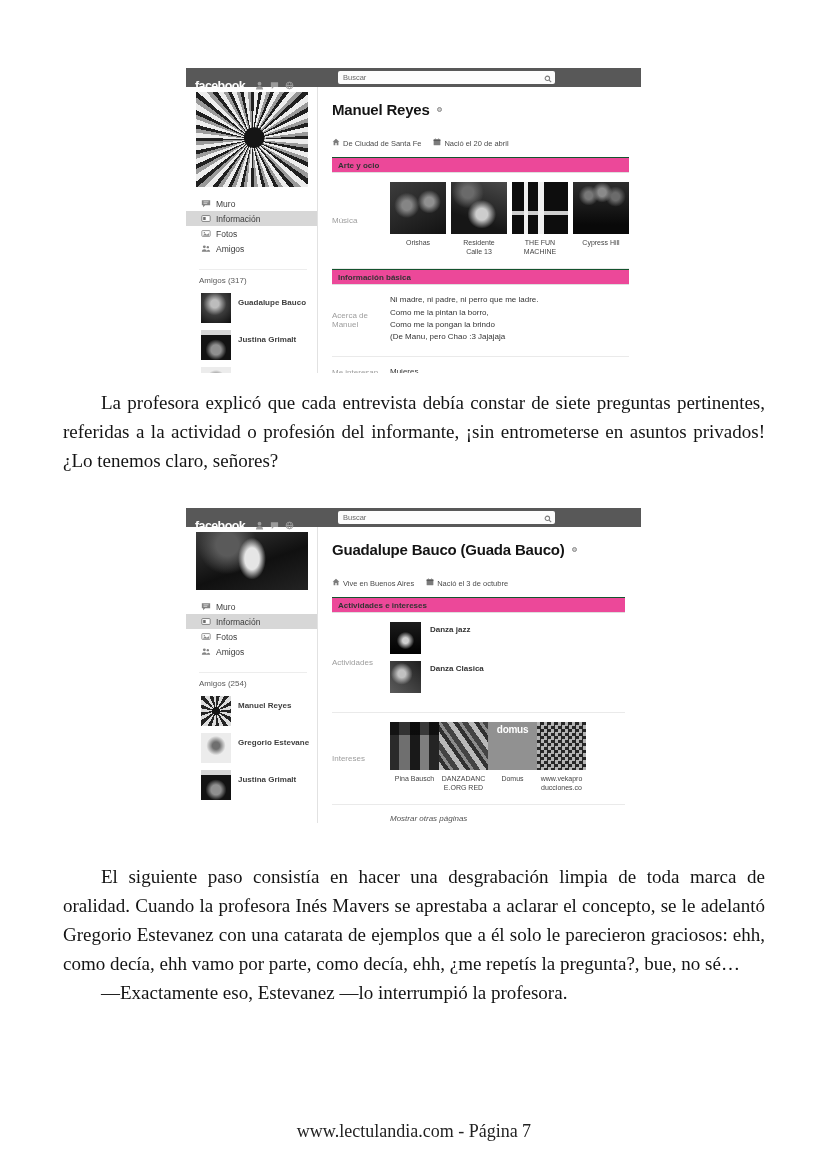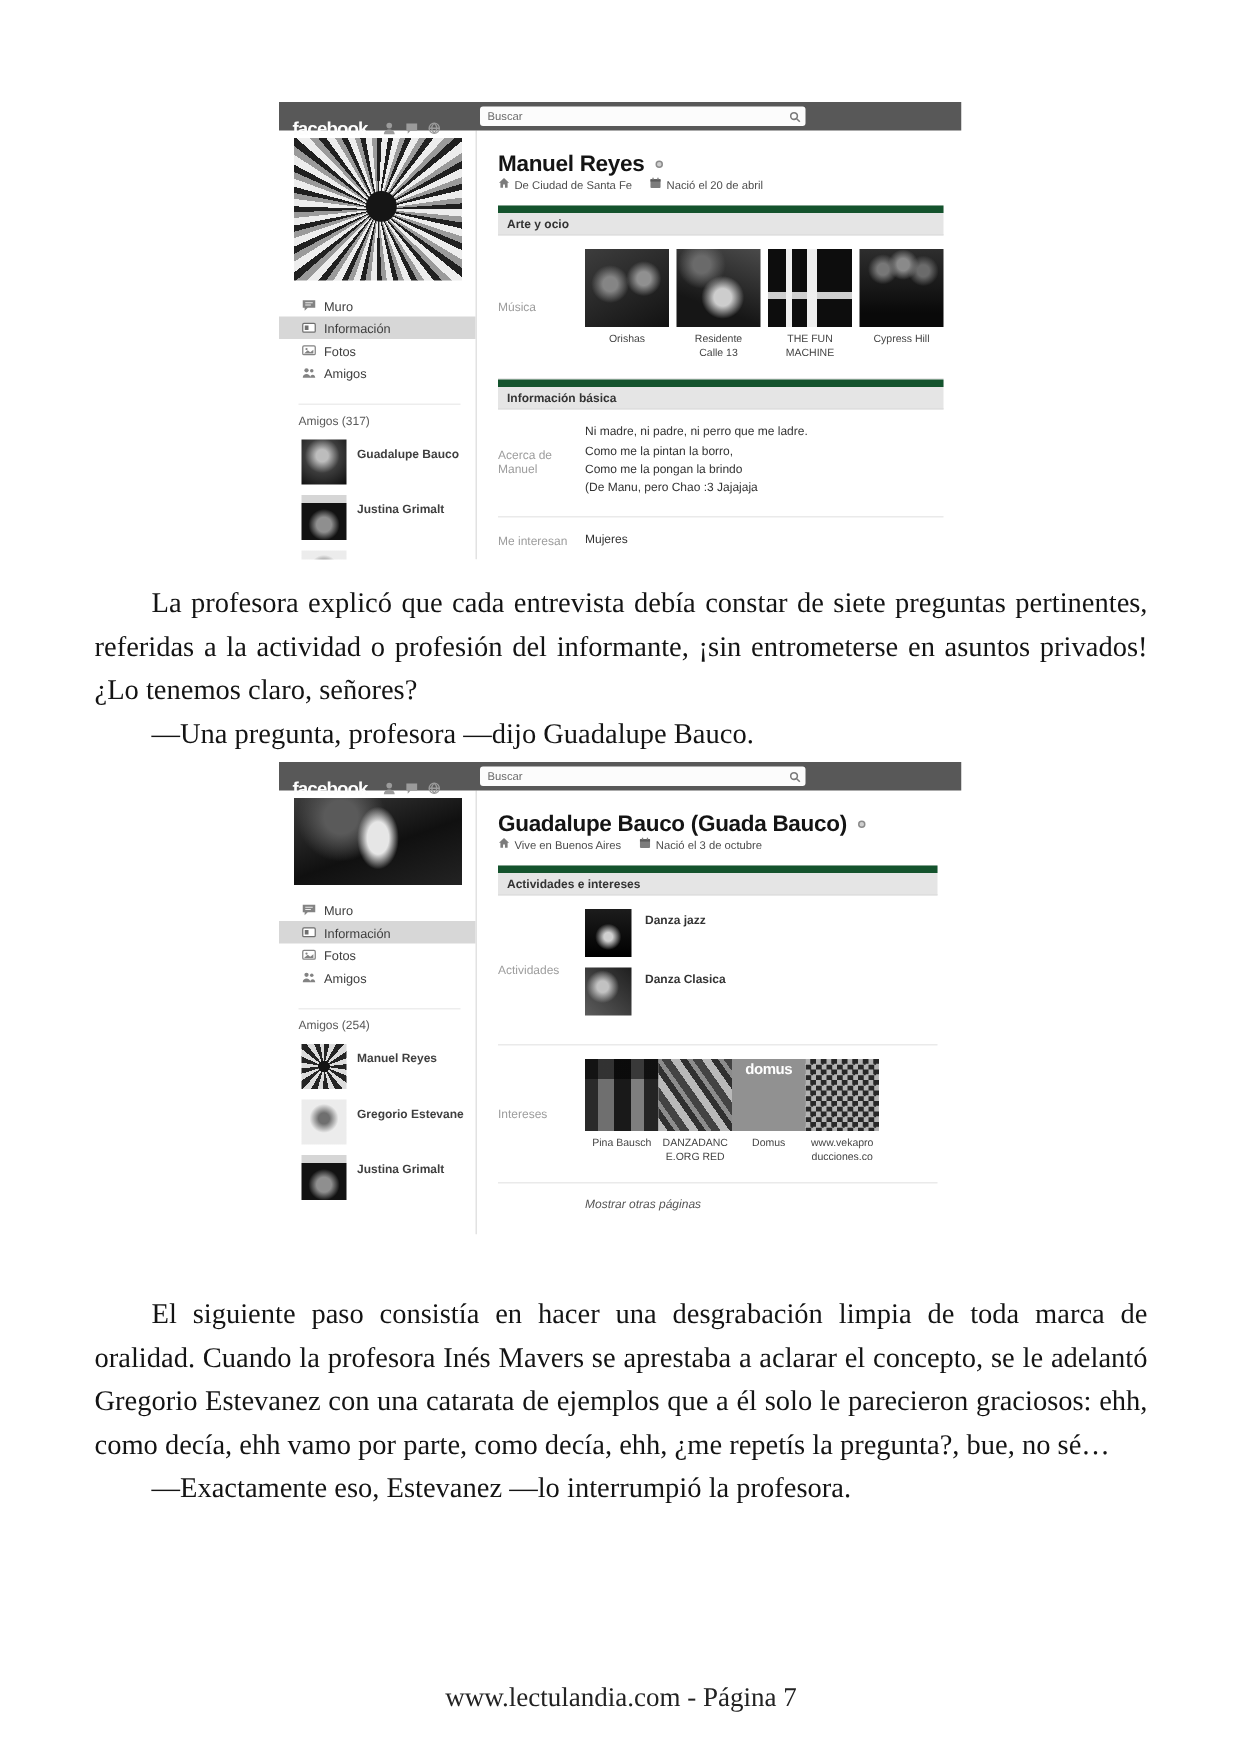--- a/index.html
+++ b/index.html
@@ -20,21 +20,21 @@
   .fb { position:absolute; left:186px; width:455px; background:#fff; overflow:hidden;
         font-family:"Liberation Sans","DejaVu Sans",sans-serif; color:#333; }
   #fb1 { top:68px;  height:305px; }
   #fb2 { top:508px; height:315px; }
 
   .fb-bar { position:relative; height:19px; background:#585858; display:flex; align-items:center;
             padding:16px 0 0 9px; }
   .fb-logo { color:#fdfdfd; font-weight:bold; font-size:12.5px; letter-spacing:-0.6px; }
   .bar-icons { display:flex; gap:6px; margin-left:10px; align-items:center; }
   .bar-icons svg { display:block; }
-  .fb-search { position:absolute; left:134px; top:3px; width:217px; height:13px; background:#fcfcfc;
+  .fb-search { position:absolute; left:152px; top:3px; width:217px; height:13px; background:#fcfcfc;
                border-radius:2px; display:flex; align-items:center; padding:0 3px 0 5px; }
   .fb-search input { flex:1; border:none; outline:none; background:transparent; font-size:7.5px;
                      color:#444; font-family:inherit; }
   .fb-search input::placeholder { color:#6a6a6a; opacity:1; }
 
   .fb-body { display:flex; height:calc(100% - 19px); }
   .fb-side { width:132px; flex-shrink:0; border-right:1px solid #e2e2e2; padding-top:5px; }
   .fb-pic { width:112px; margin:0 auto; }
   #fb1 .fb-pic { height:95px; }
   #fb2 .fb-pic { height:58px; }
@@ -47,24 +47,24 @@
   .friends-hd { margin:13px 10px 5px 13px; padding-top:6px; border-top:1px solid #ededed;
                 font-size:8px; color:#5a5a5a; }
   .friend { display:flex; align-items:flex-start; gap:7px; padding:3px 4px 4px 15px; }
   .friend .av { width:30px; height:30px; flex-shrink:0; }
   .friend .fname { font-size:8px; font-weight:bold; color:#3f3f3f; margin-top:5px; }
 
   .fb-main { flex:1; padding:0 16px 0 14px; }
   .fb-name { display:flex; align-items:center; gap:7px; margin-top:14px;
              font-size:15px; font-weight:bold; color:#141414; letter-spacing:-0.2px; }
   .pdot { width:5px; height:5px; border-radius:50%; border:1.5px solid #8b8b8b; background:#cfcfcf; }
-  .fb-meta { display:flex; align-items:center; gap:12px; margin:0 0 9px; font-size:7.5px; color:#4c4c4c; }
+  .fb-meta { display:flex; align-items:center; gap:12px; margin:20px 0 9px; font-size:7.5px; color:#4c4c4c; }
   .fb-meta .mitem { display:flex; align-items:center; gap:3px; }
 
-  .secbar { background:#e5e5e5; border-top:5px solid #14532d; border-bottom:1px solid #dedede;
+  .secbar { background:#ec4899; border-top:1px solid #14532d; border-bottom:1px solid #dedede;
             font-size:8px; font-weight:bold; color:#333; padding:2.5px 6px; }
   .fb-row { display:flex; padding:9px 0 12px; border-bottom:1px solid #eaeaea;align-items:center; }
   .fb-row:last-child { border-bottom:none; }
   .row-label { width:58px; flex-shrink:0; font-size:8px; color:#9d9d9d; padding-top:2px;
                white-space:pre-line; }
   .row-value { font-size:8px; color:#333; line-height:1.55; white-space:pre-line; }
 
   .bands { display:flex; gap:5px; }
   .band { width:56px; text-align:center; }
   .bimg { width:56px; height:52px; }
@@ -288,21 +288,20 @@
         <div class="fb-row">
           <span class="row-label">Me interesan</span>
           <span class="row-value">Mujeres</span>
         </div>
       </div>
     </div>
   </section>
 
   <div class="textblock" id="text1">
     <p>La profesora explicó que cada entrevista debía constar de siete preguntas pertinentes, referidas a la actividad o profesión del informante, ¡sin entrometerse en asuntos privados! ¿Lo tenemos claro, señores?</p>
-    <p>—Una pregunta, profesora —dijo Guadalupe Bauco.</p>
   </div>
 
   <section class="fb" id="fb2">
     <div class="fb-bar">
       <span class="fb-logo">facebook</span>
       <span class="bar-icons">
         <span>
             <svg width="9" height="9" viewBox="0 0 10 10" fill="#9b9b9b">
               <circle cx="5" cy="3" r="2.1"></circle>
               <path d="M1 9.5c0-2.4 1.8-3.6 4-3.6s4 1.2 4 3.6z"></path>

